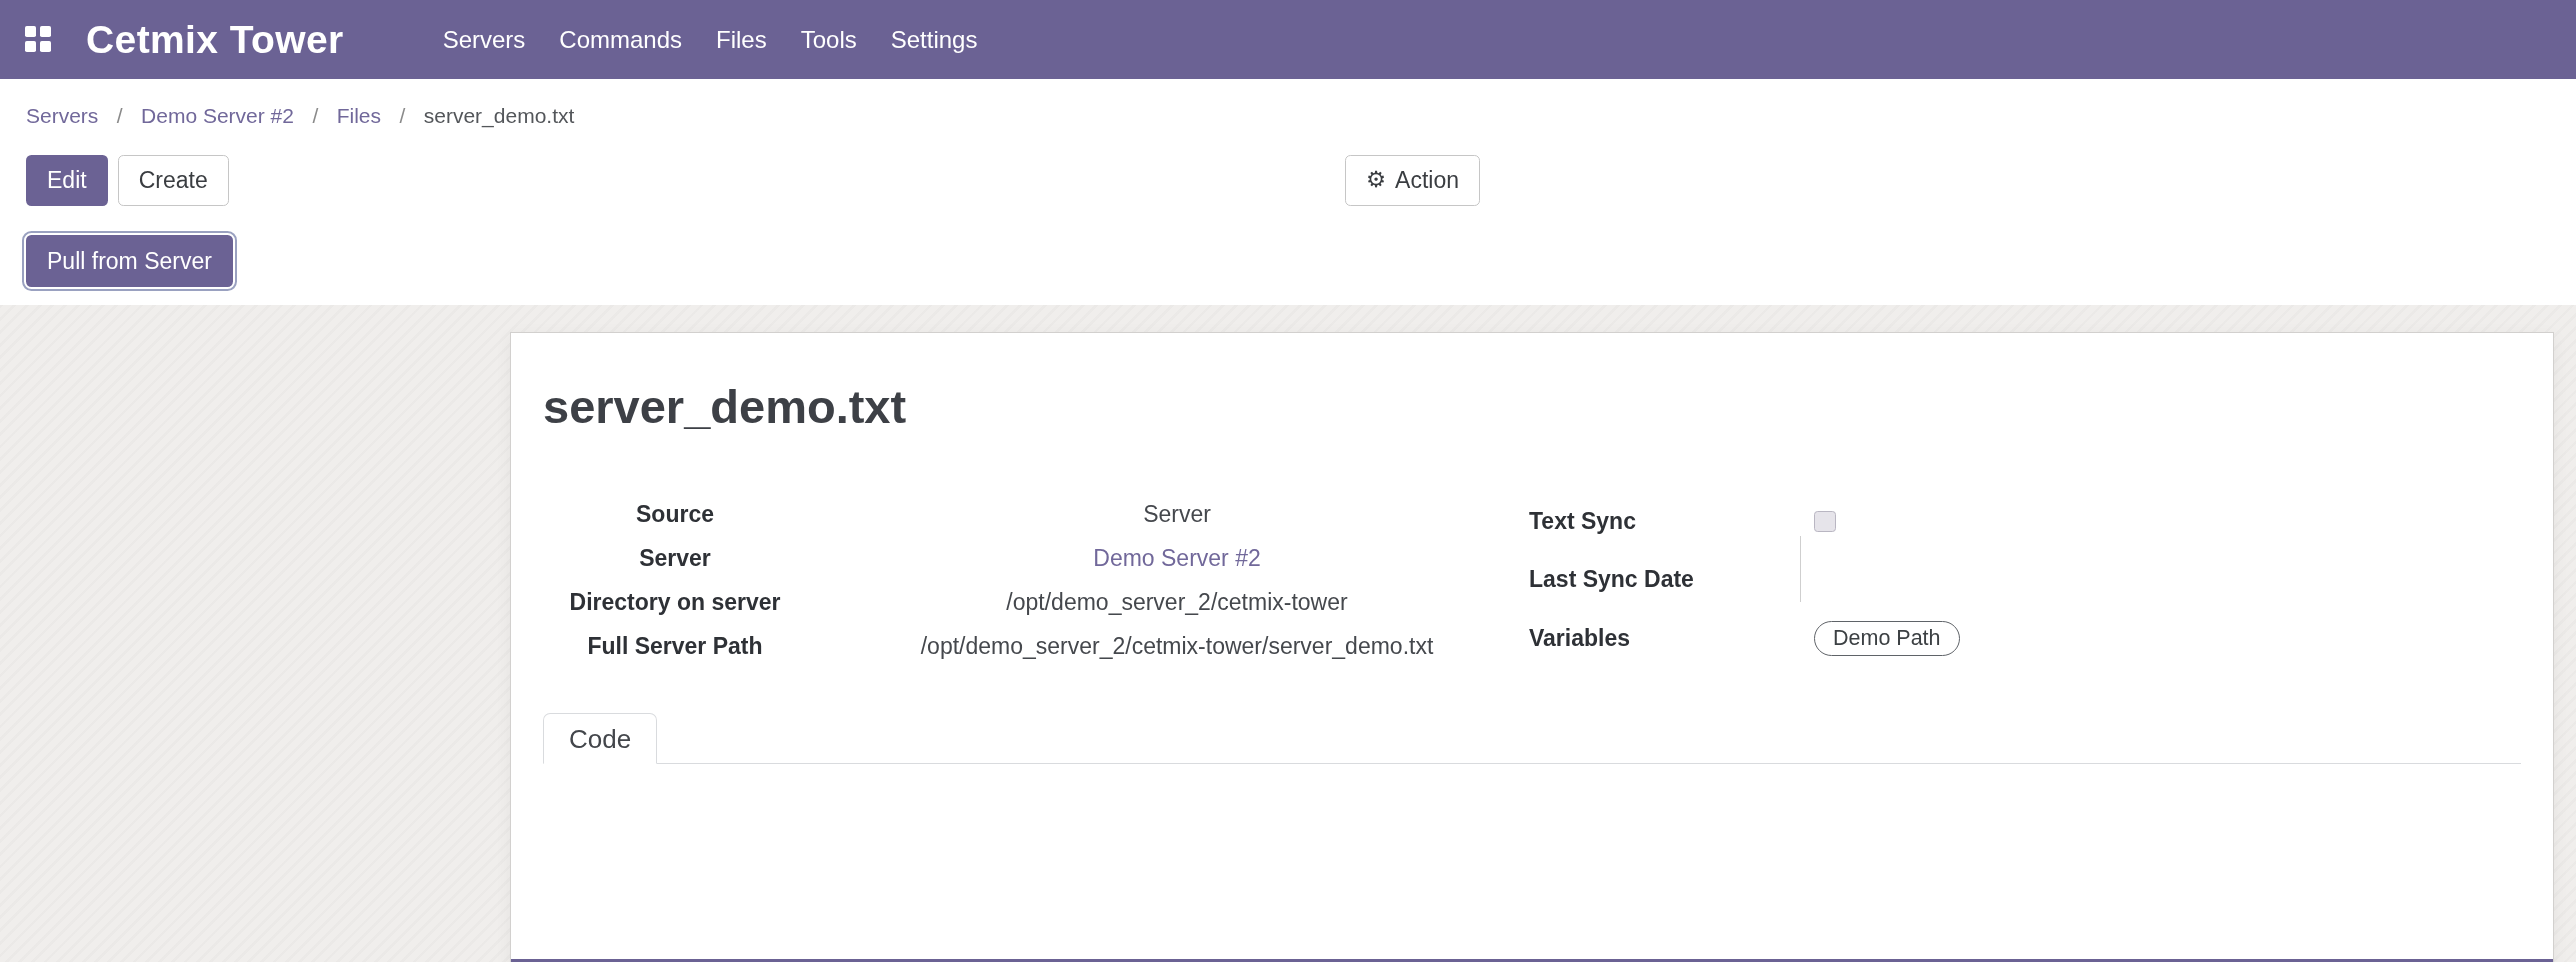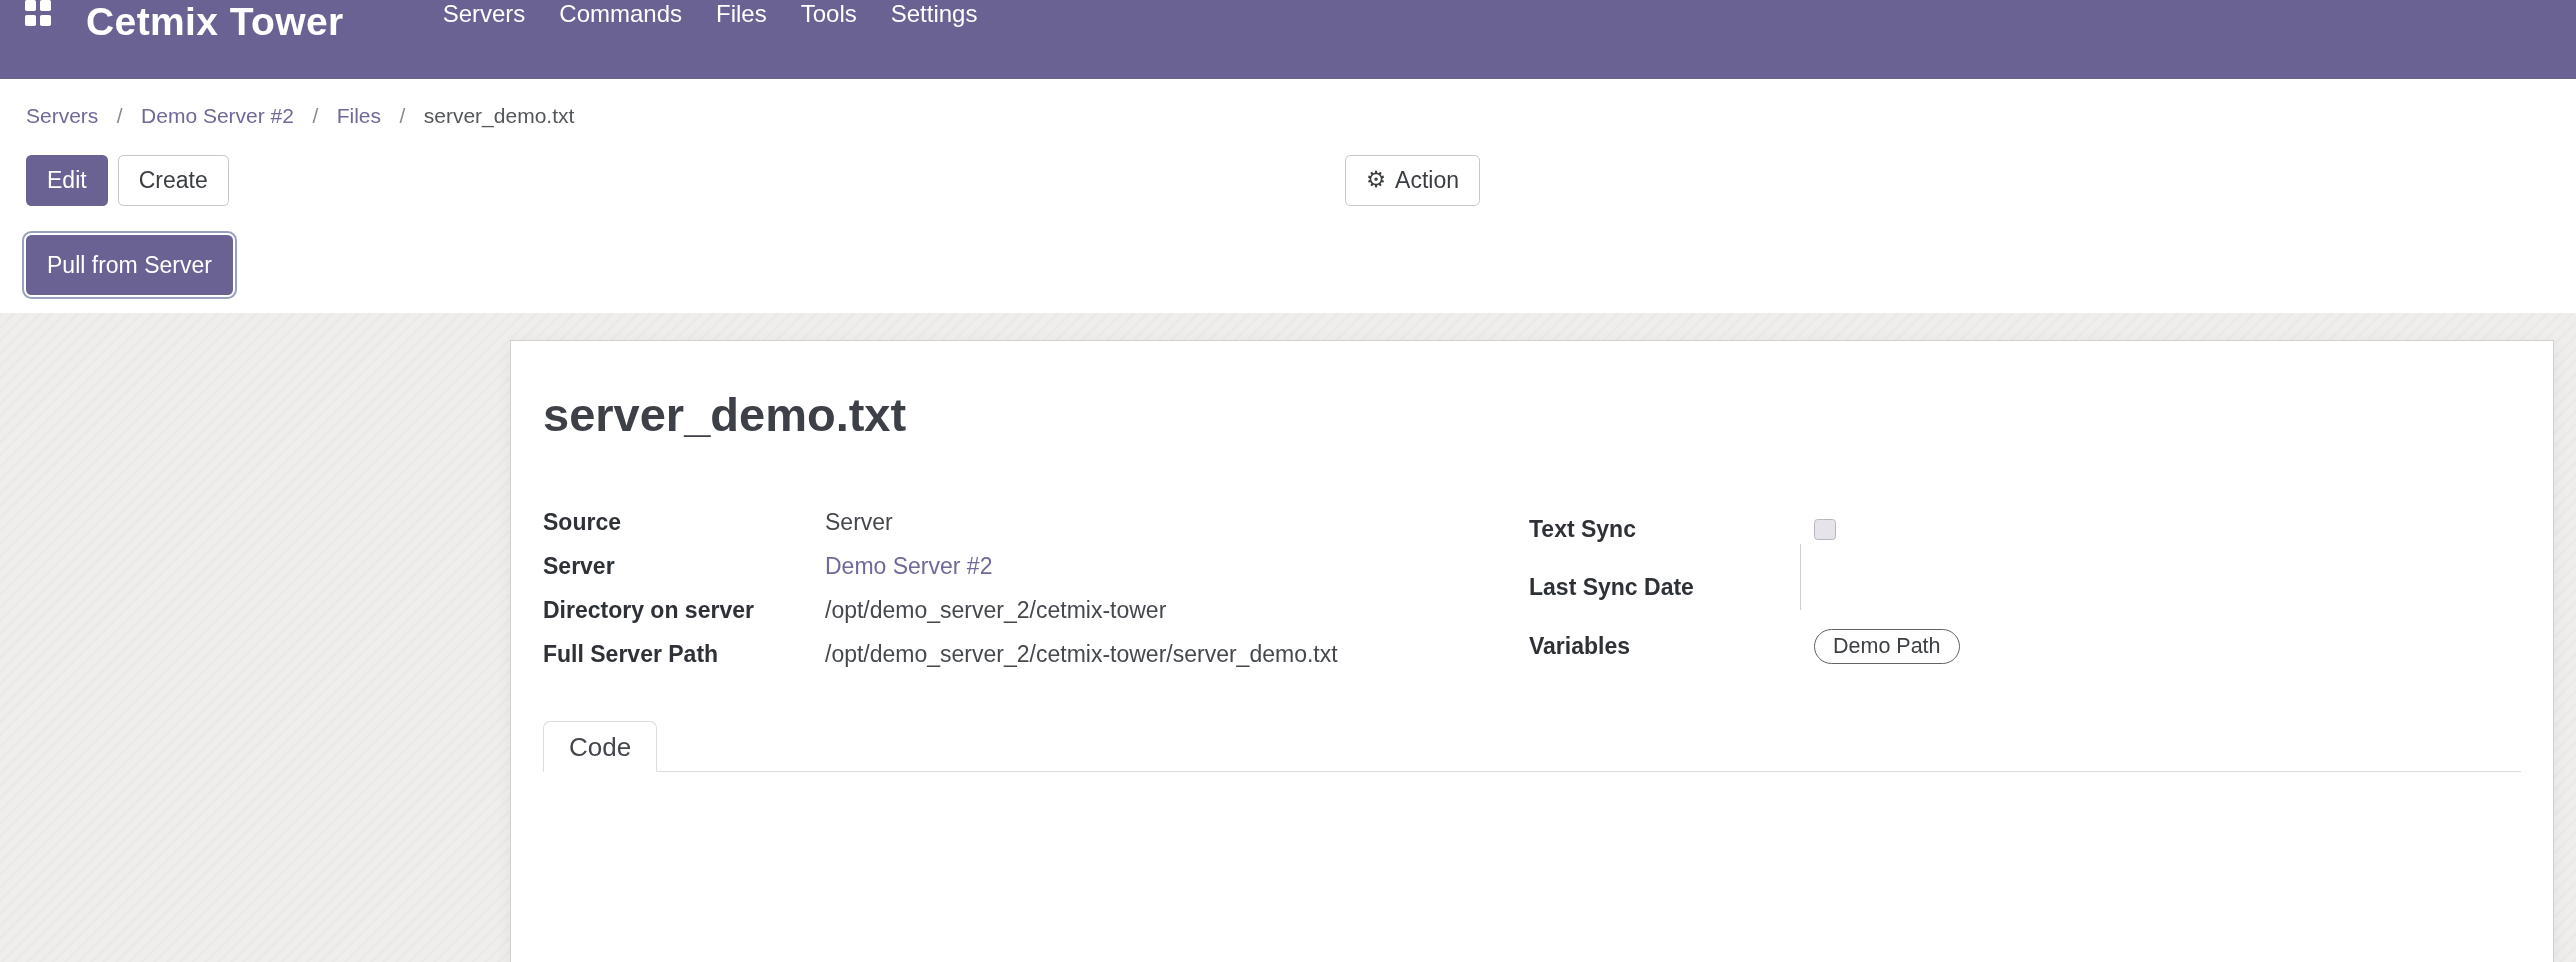--- a/index.html
+++ b/index.html
@@ -12,21 +12,21 @@
   body{
     width:2576px;height:962px;overflow:hidden;
     font-family:"Liberation Sans","DejaVu Sans",sans-serif;
     background:#fff;
   }
   #screen{width:2576px;height:962px;position:relative;overflow:hidden;}
 
   
   .navbar{
     height:79px;background:var(--primary);
-    display:flex;align-items:flex-start;padding:0 36px 0 25px;
+    display:flex;align-items:center;padding:0 36px 0 25px;
   }
   .apps-icon{
     width:27px;height:27px;display:grid;
     grid-template-columns:10.8px 10.8px;grid-template-rows:10.8px 10.8px;
     gap:4.5px;cursor:pointer;flex:0 0 auto;
   }
   .apps-icon span{background:#ffffff;border-radius:1.8px;}
   .brand{
     color:#fff;font-size:39px;font-weight:700;margin-left:34px;
     letter-spacing:0.4px;white-space:nowrap;cursor:pointer;
@@ -46,21 +46,21 @@
     font-family:inherit;font-size:23px;height:51px;padding:0 20px;
     border-radius:5.4px;border:0.9px solid transparent;cursor:pointer;
     display:inline-flex;align-items:center;white-space:nowrap;background:#fff;
   }
   .btn-primary{background:var(--primary);color:#fff;}
   .btn-secondary{background:#fff;color:#3a3d41;border-color:#c6c6c6;}
   .action-btn{position:absolute;left:1319px;top:0;}
   .gear{margin-right:9px;font-size:22.4px;line-height:1;}
 
   .cp-statusbar{margin-top:29px;}
-  .cp-statusbar .btn{height:60px;}
+  .cp-statusbar .btn{height:52px;}
   .btn-focused{outline:2.7px solid var(--focus-ring);outline-offset:2.7px;}
 
   
   .content{
     height:662px;overflow:hidden;
     background-color:#f0eeec;
     background-image:repeating-linear-gradient(135deg,
       rgba(0,0,0,0.018) 0px, rgba(0,0,0,0.018) 2.7px,
       transparent 2.7px, transparent 9px);
   }
@@ -73,21 +73,21 @@
   .record-title{
     margin:45px 0 0 0;font-size:47px;line-height:58px;
     font-weight:700;color:#3d4046;
   }
 
   .groups{display:flex;margin-top:56px;position:relative;}
   table.group{border-collapse:collapse;table-layout:fixed;}
   table.group td{height:44px;vertical-align:middle;font-size:23px;padding:0;}
   table.group td.flabel{font-weight:700;color:#2e3136;padding-right:18px;overflow:hidden;}
   table.group td.fvalue{color:#45484d;}
-  .group-left{width:986px;flex:0 0 auto;}
+  .group-left{width:986px;flex:0 0 auto;text-align:center;}
   .group-left td.flabel{width:282px;}
   .group-right{flex:1 1 auto;width:991px;}
   .group-right td.flabel{width:285px;}
   .fvalue a{color:var(--link);text-decoration:none;cursor:pointer;}
 
   .checkbox{
     width:21.5px;height:21.5px;border:1.8px solid #b9b6c2;border-radius:3.6px;
     background:#e6e4ea;cursor:pointer;
   }
   .tag-pill{

